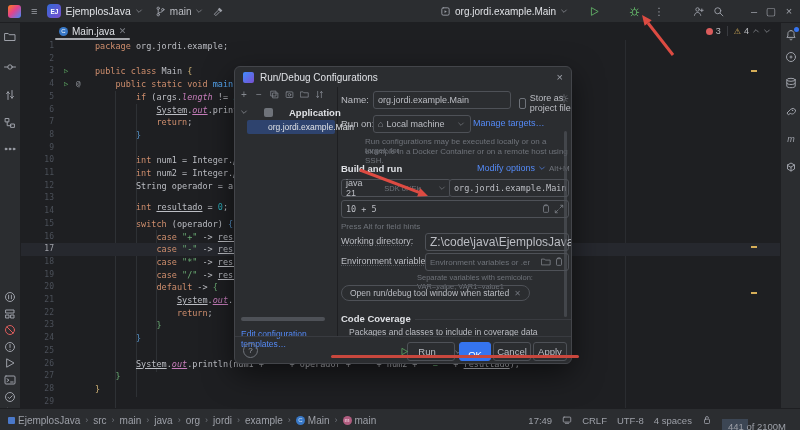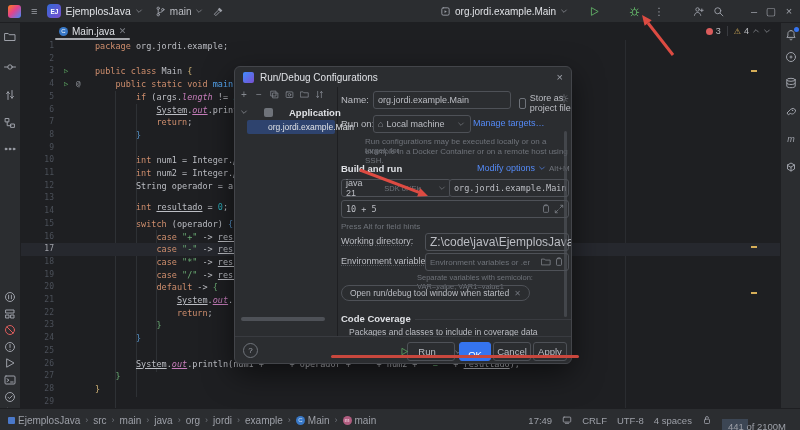--- a/index.html
+++ b/index.html
@@ -484,20 +484,21 @@
           </svg>
         </span>
       <span class="tree-ic" style="background:#6f737a;" data-name="application-icon"></span>
       <span style="font-weight:bold;">Application</span>
     </div>
     <div class="tree-row" id="tree-child" data-name="tree-item-selected">
       <span class="tree-ic" style="background:#4a78c9;" data-name="application-icon"></span>
       <span style="font-size:8.5px;">org.jordi.example.Main</span>
     </div>
     <div id="tree-hscroll" data-name="tree-horizontal-scrollbar"></div>
+    <a id="edit-templates" data-name="edit-templates-link">Edit configuration templates…</a>
   </div>
 
   <div id="dlg-right" data-name="config-detail-panel">
     <span class="fld-label" style="left:4px;top:7px;" data-name="name-label">Name:</span>
     <div class="fld" style="left:36px;top:4px;width:128px;" data-name="name-field">
       <span>org.jordi.example.Main</span>
     </div>
     <span style="position:absolute;left:182px;top:6px;display:flex;gap:4px;align-items:center;" data-name="store-as-project-file">
       <span class="chk" data-name="store-checkbox"></span>
       <span style="font-size:9px;">Store as project file</span>

